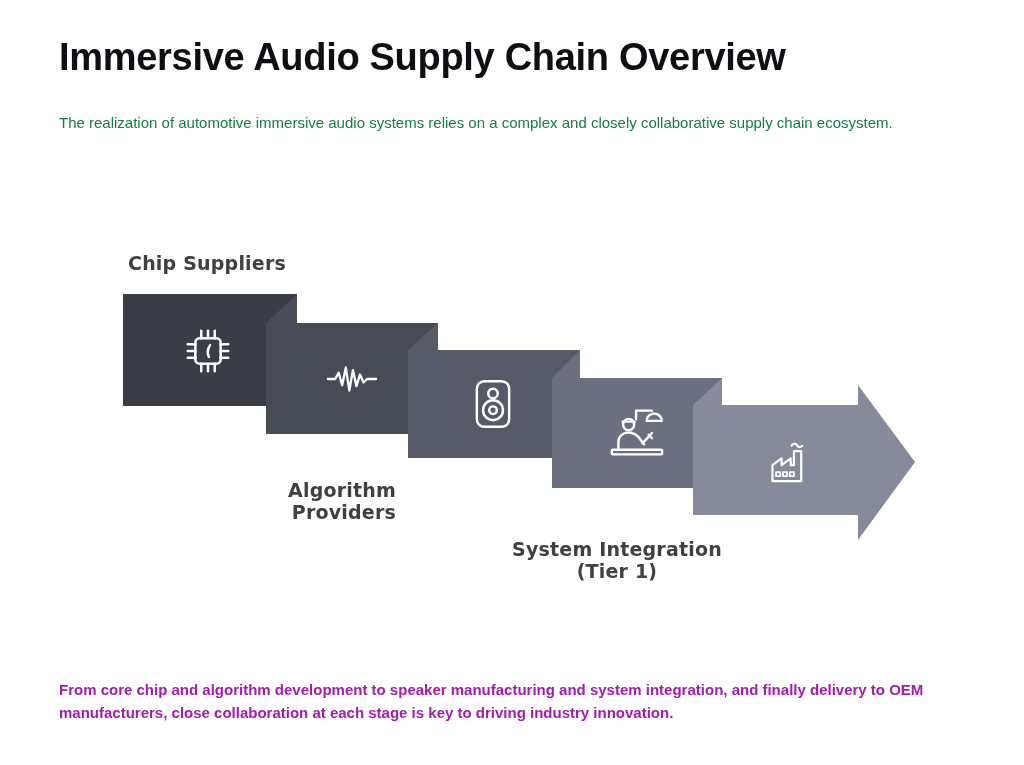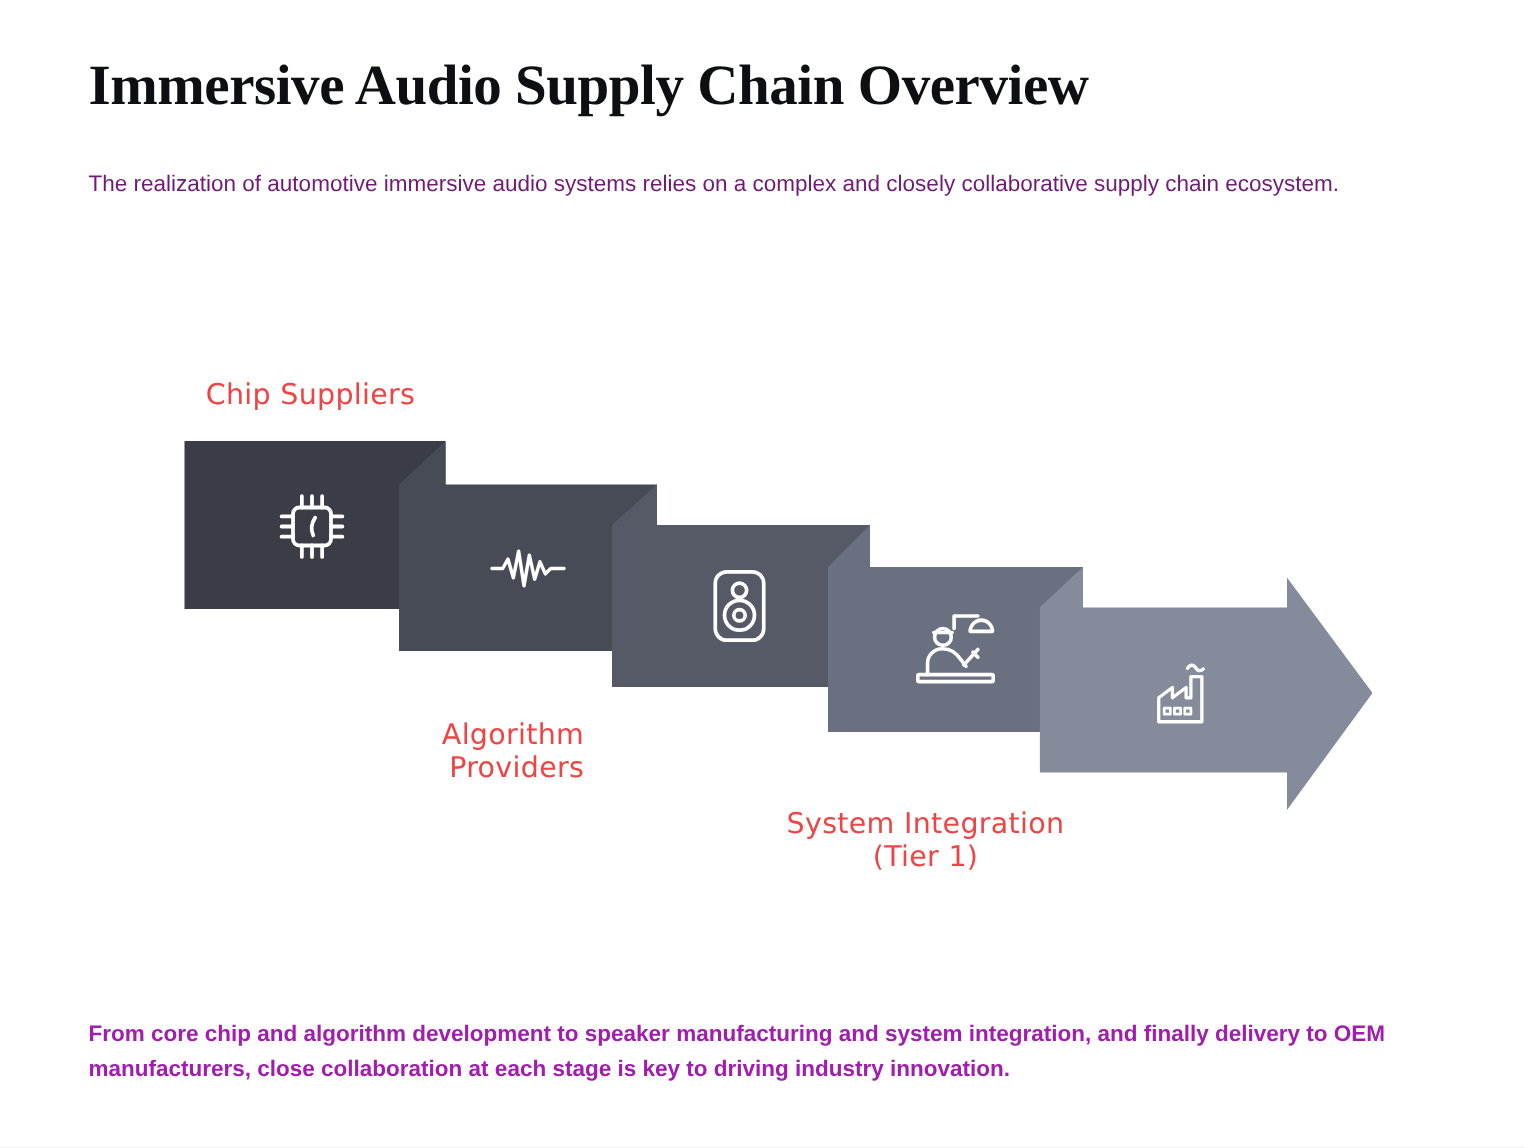--- a/index.html
+++ b/index.html
@@ -5,27 +5,27 @@
   html,body{margin:0;padding:0;background:#e8e8e8;}
   .slide{
     position:relative;
     width:1024px;height:765px;
     background:#ffffff;
     overflow:hidden;
     font-family:"Liberation Sans",sans-serif;
   }
   .title{
     position:absolute;left:59px;top:37px;margin:0;
-    font-family:Liberation Serif, serif;
+    font-family:Liberation Sans, sans-serif;
     font-weight:800;font-size:38px;line-height:40px;
     letter-spacing:-0.3px;color:#0e0f12;white-space:nowrap;
   }
   .subtitle{
     position:absolute;left:59px;top:112px;margin:0;width:880px;
-    font-size:15px;line-height:21px;color:#701a75;
+    font-size:15px;line-height:21px;color:#15803d;
   }
   .footer{
     position:absolute;left:59px;top:678px;margin:0;width:892px;
     font-size:15px;line-height:23px;color:#a21caf;font-weight:bold;
   }
   .diagram{position:absolute;inset:0;}
   .shape{position:absolute;}
   .s1{left:123px;top:294px;width:174px;height:112px;}
   .s2{left:266px;top:294px;width:172px;height:140px;
       clip-path:polygon(0px 29px,31px 0px,31px 29px,172px 29px,172px 140px,0px 140px);}
@@ -36,23 +36,23 @@
   .s5{left:693px;top:378px;width:222px;height:162px;
       clip-path:polygon(0px 27px,29px 0px,29px 27px,165px 27px,165px 7px,222px 84px,165px 162px,165px 137px,0px 137px);}
   .icon{position:absolute;display:block;}
   .icon-chip{left:58px;top:30px;}
   .icon-wave{left:59px;top:69px;}
   .icon-speaker{left:66px;top:55px;}
   .icon-worker{left:55px;top:56px;}
   .icon-factory{left:74px;top:60px;}
   .stage-label{
     position:absolute;margin:0;transform:translateX(-50%);
-    font-family:"DejaVu Sans",sans-serif;font-weight:400;
+    font-family:"DejaVu Sans",sans-serif;font-weight:700;
     font-size:19px;line-height:22px;letter-spacing:0.2px;
-    color:#ef4444;text-align:center;white-space:pre-line;
+    color:#404040;text-align:center;white-space:pre-line;
   }
   .l1{left:207px;top:252px;}
   .l2{left:342px;top:479px;text-align:right;}
   .l3{left:512px;top:255px;}
   .l4{left:617px;top:538px;}
   .l5{left:808px;top:331px;}
 </style>
 </head>
 <body>
 

